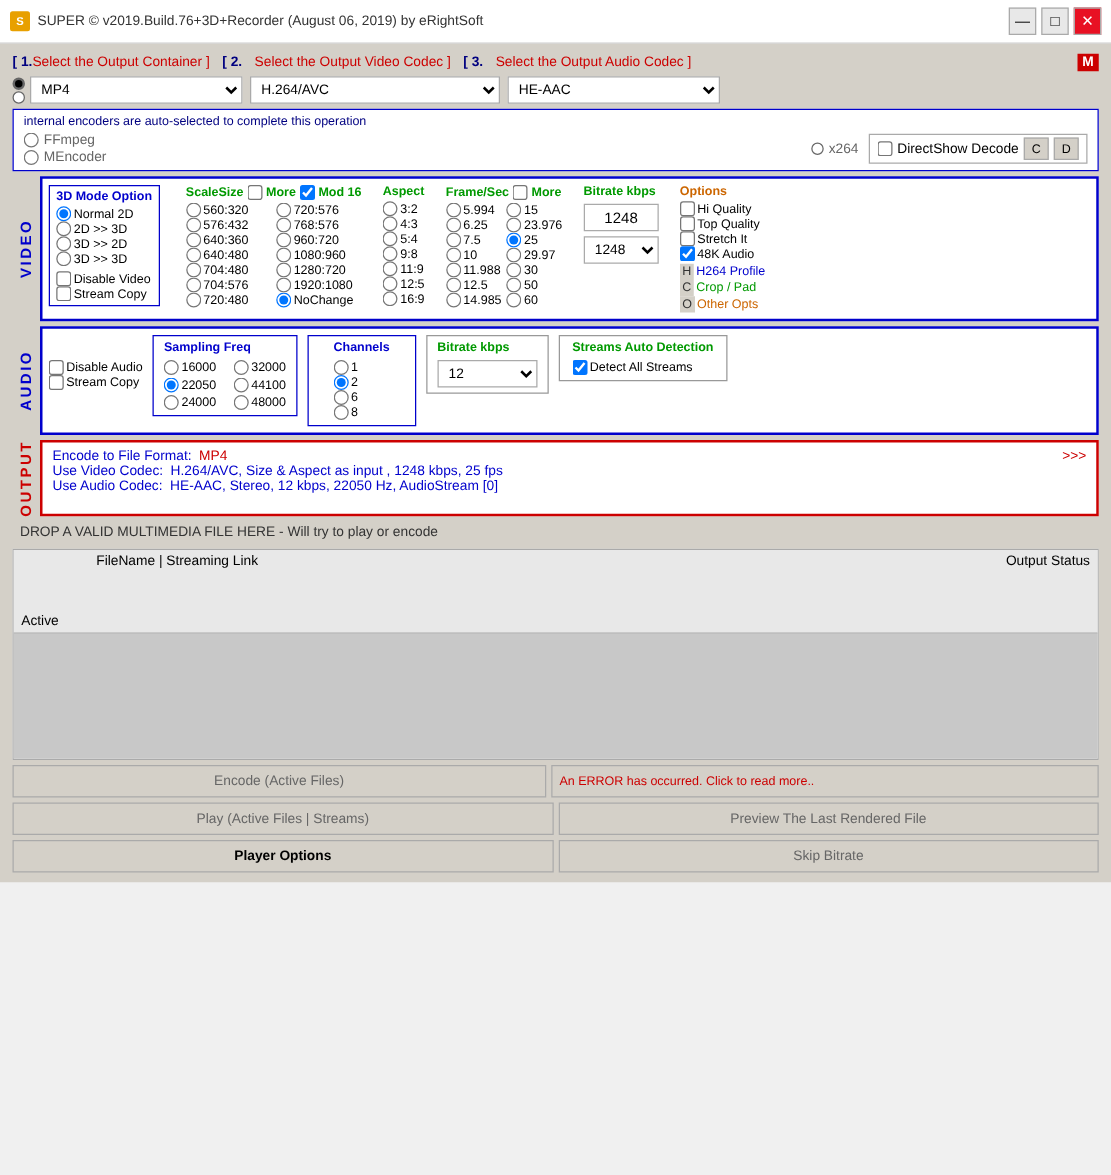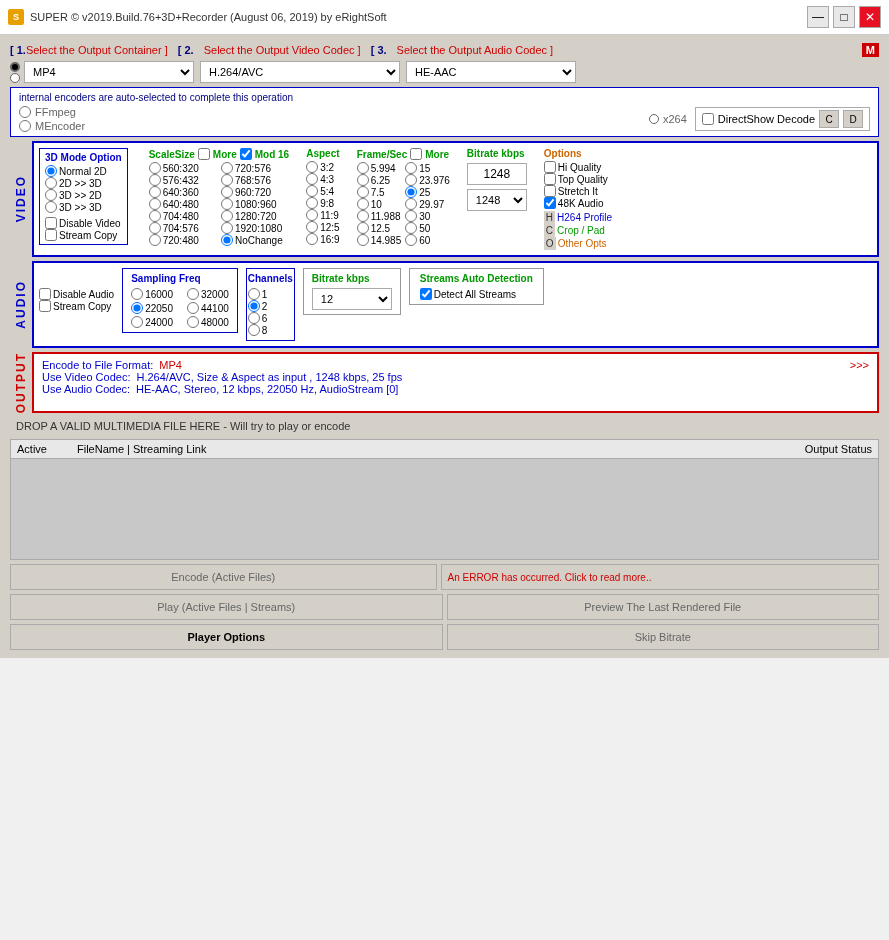--- a/index.html
+++ b/index.html
@@ -87,21 +87,21 @@
     .file-table-container {
       margin: 4px 6px;
       border: 1px solid #aaa;
       background: white;
       min-height: 120px;
     }
     .file-table-header {
       display: flex; border-bottom: 1px solid #aaa;
       background: #e8e8e8; padding: 3px 6px;
     }
-    .col-active { width: 60px; }
+    .col-active { width: 60px; margin-top: 48px; }
     .col-filename { flex: 1; }
     .col-status { width: 150px; text-align: right; }
     .file-table-body { min-height: 80px; background: #d4d0c8; }
     
     
     .bottom-section { margin: 4px 6px; }
     .btn-row { display: flex; gap: 4px; margin-bottom: 4px; }
     .btn-row-3 { display: flex; gap: 4px; }
     .action-btn {
       flex: 1; height: 26px; border: 1px solid #aaa; background: #d4d0c8;
@@ -483,21 +483,21 @@
                 <input type="radio" name="freq" style="">
                 <span>24000</span>
               </div>
             <div class="small-radio">
                 <input type="radio" name="freq" style="">
                 <span>48000</span>
               </div>
           </div>
         </div>
 
-        <div style="border:1px solid #0000cc;padding:4px 1px;">
+        <div style="border:1px solid #0000cc;padding:4px 20px;">
           <div class="blue-label" style="margin-bottom:4px;">Channels</div>
           <div class="small-radio">
               <input type="radio" name="ch" style="">
               <span>1</span>
             </div>
           <div class="small-radio">
               <input type="radio" name="ch" checked="" style="">
               <span>2</span>
             </div>
           <div class="small-radio">

